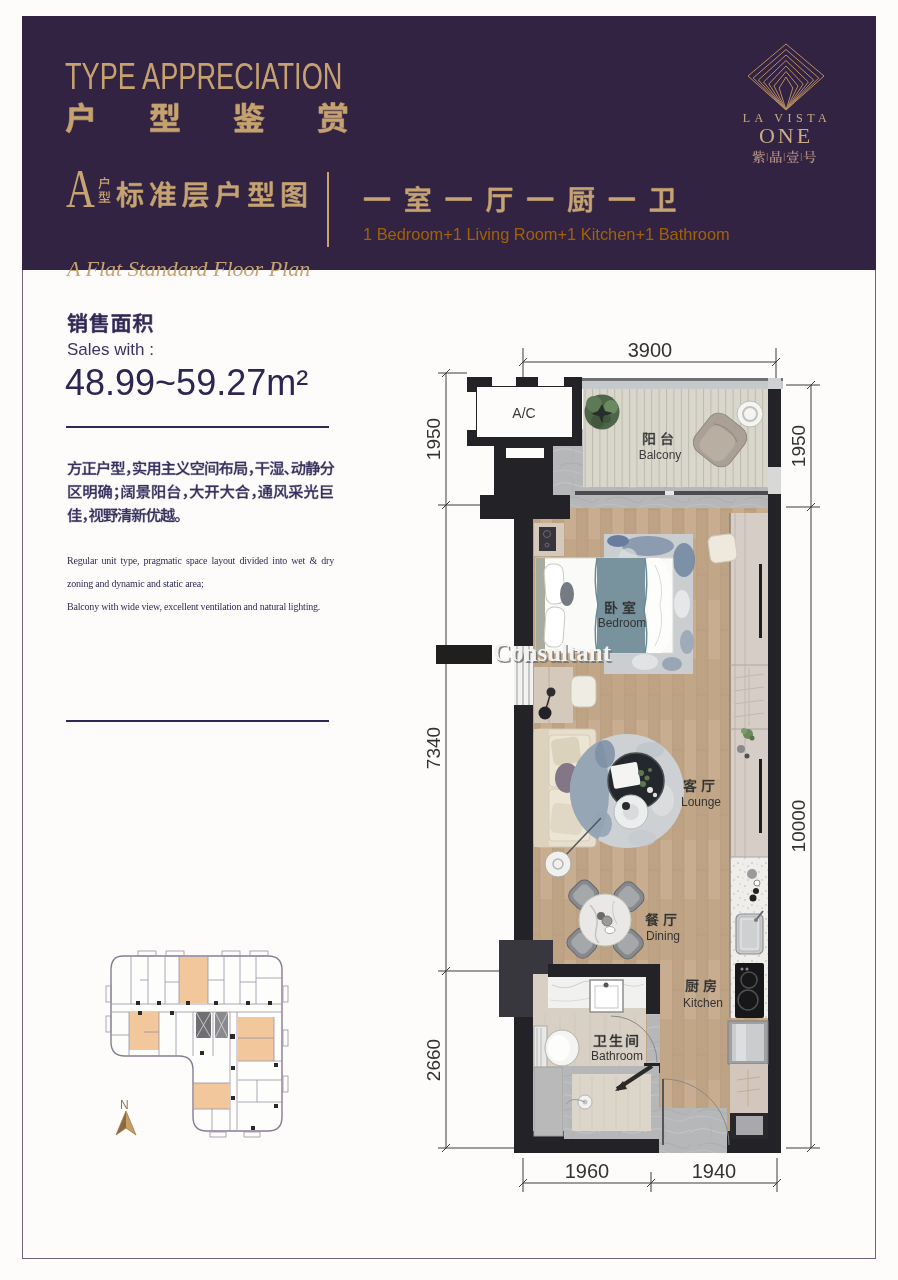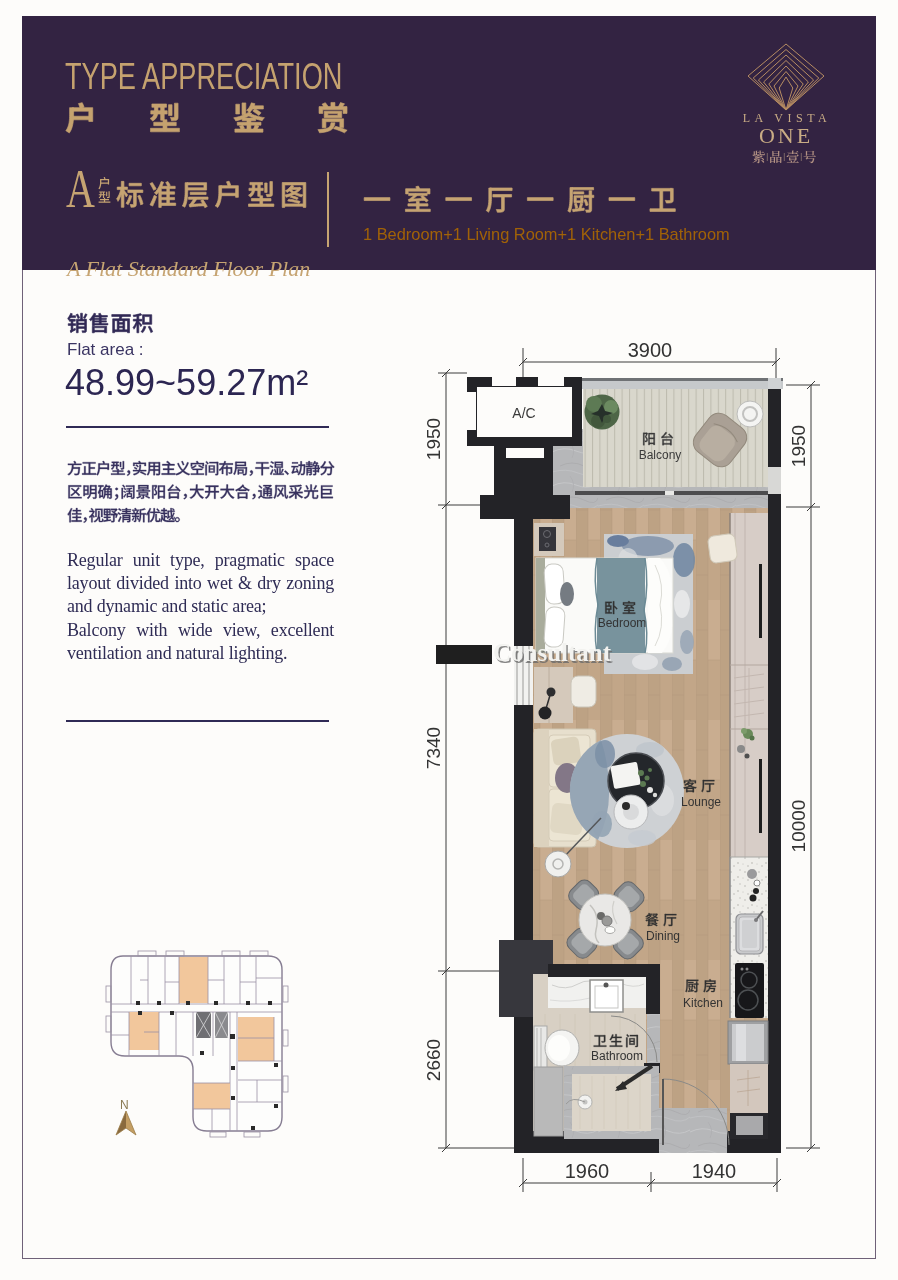--- a/index.html
+++ b/index.html
@@ -34,27 +34,27 @@
 <path d="M56 26 L38.8 44 L56 70 L73.2 44 Z"></path>
 <path d="M56 31.5 L44 46 L56 70 L68 46 Z"></path>
 <path d="M56 37 L49.2 48 L56 70 L62.8 48 Z"></path>
 </g>
 
 <text x="57" y="82" fill="#c9ac85" font-size="12" letter-spacing="4.5" text-anchor="middle" font-family="Liberation Serif,serif">LA VISTA</text>
 
 <text x="56" y="103" fill="#c9ac85" font-size="22" letter-spacing="3" text-anchor="middle" font-family="Liberation Serif,serif">ONE</text>
 </svg>
 
-<div class="abs" style="left:67px;top:340px;font-size:17px;color:#3a3462;">Flat area :</div>
+<div class="abs" style="left:67px;top:340px;font-size:17px;color:#3a3462;">Sales with :</div>
 
 <div class="abs" style="left:65px;top:362px;font-size:36px;color:#2c2652;font-family:Liberation Sans, sans-serif;">48.99~59.27m²</div>
 
 <div class="abs" style="left:66px;top:426px;width:263px;height:2px;background:#2f2a55;"></div>
 
-<div class="abs" style="left:67px;top:549px;width:267px;font-size:18px;letter-spacing:-0.2px;line-height:23.2px;color:#2f2c55;text-align:justify;font-family:'Liberation Serif',serif;">Regular unit type, pragmatic space layout divided into wet &amp; dry zoning and dynamic and static area;<br>Balcony with wide view, excellent ventilation and natural lighting.</div>
+<div class="abs" style="left:67px;top:549px;width:267px;font-size:10px;letter-spacing:-0.2px;line-height:23.2px;color:#2f2c55;text-align:justify;font-family:'Liberation Serif',serif;">Regular unit type, pragmatic space layout divided into wet &amp; dry zoning and dynamic and static area;<br>Balcony with wide view, excellent ventilation and natural lighting.</div>
 
 <div class="abs" style="left:66px;top:720px;width:263px;height:2px;background:#2f2a55;"></div>
 
 <svg class="abs" style="left:0;top:0;" width="898" height="1280" viewBox="0 0 898 1280">
 <defs>
 <pattern id="wood" width="24" height="120" patternUnits="userSpaceOnUse">
   <rect width="24" height="120" fill="#c3a78a"></rect>
   <rect x="0" width="12" height="120" fill="#bda284"></rect>
   <rect x="12" width="12" height="60" fill="#c9ad90"></rect>
   <rect x="12" y="60" width="12" height="60" fill="#c2a688"></rect>

